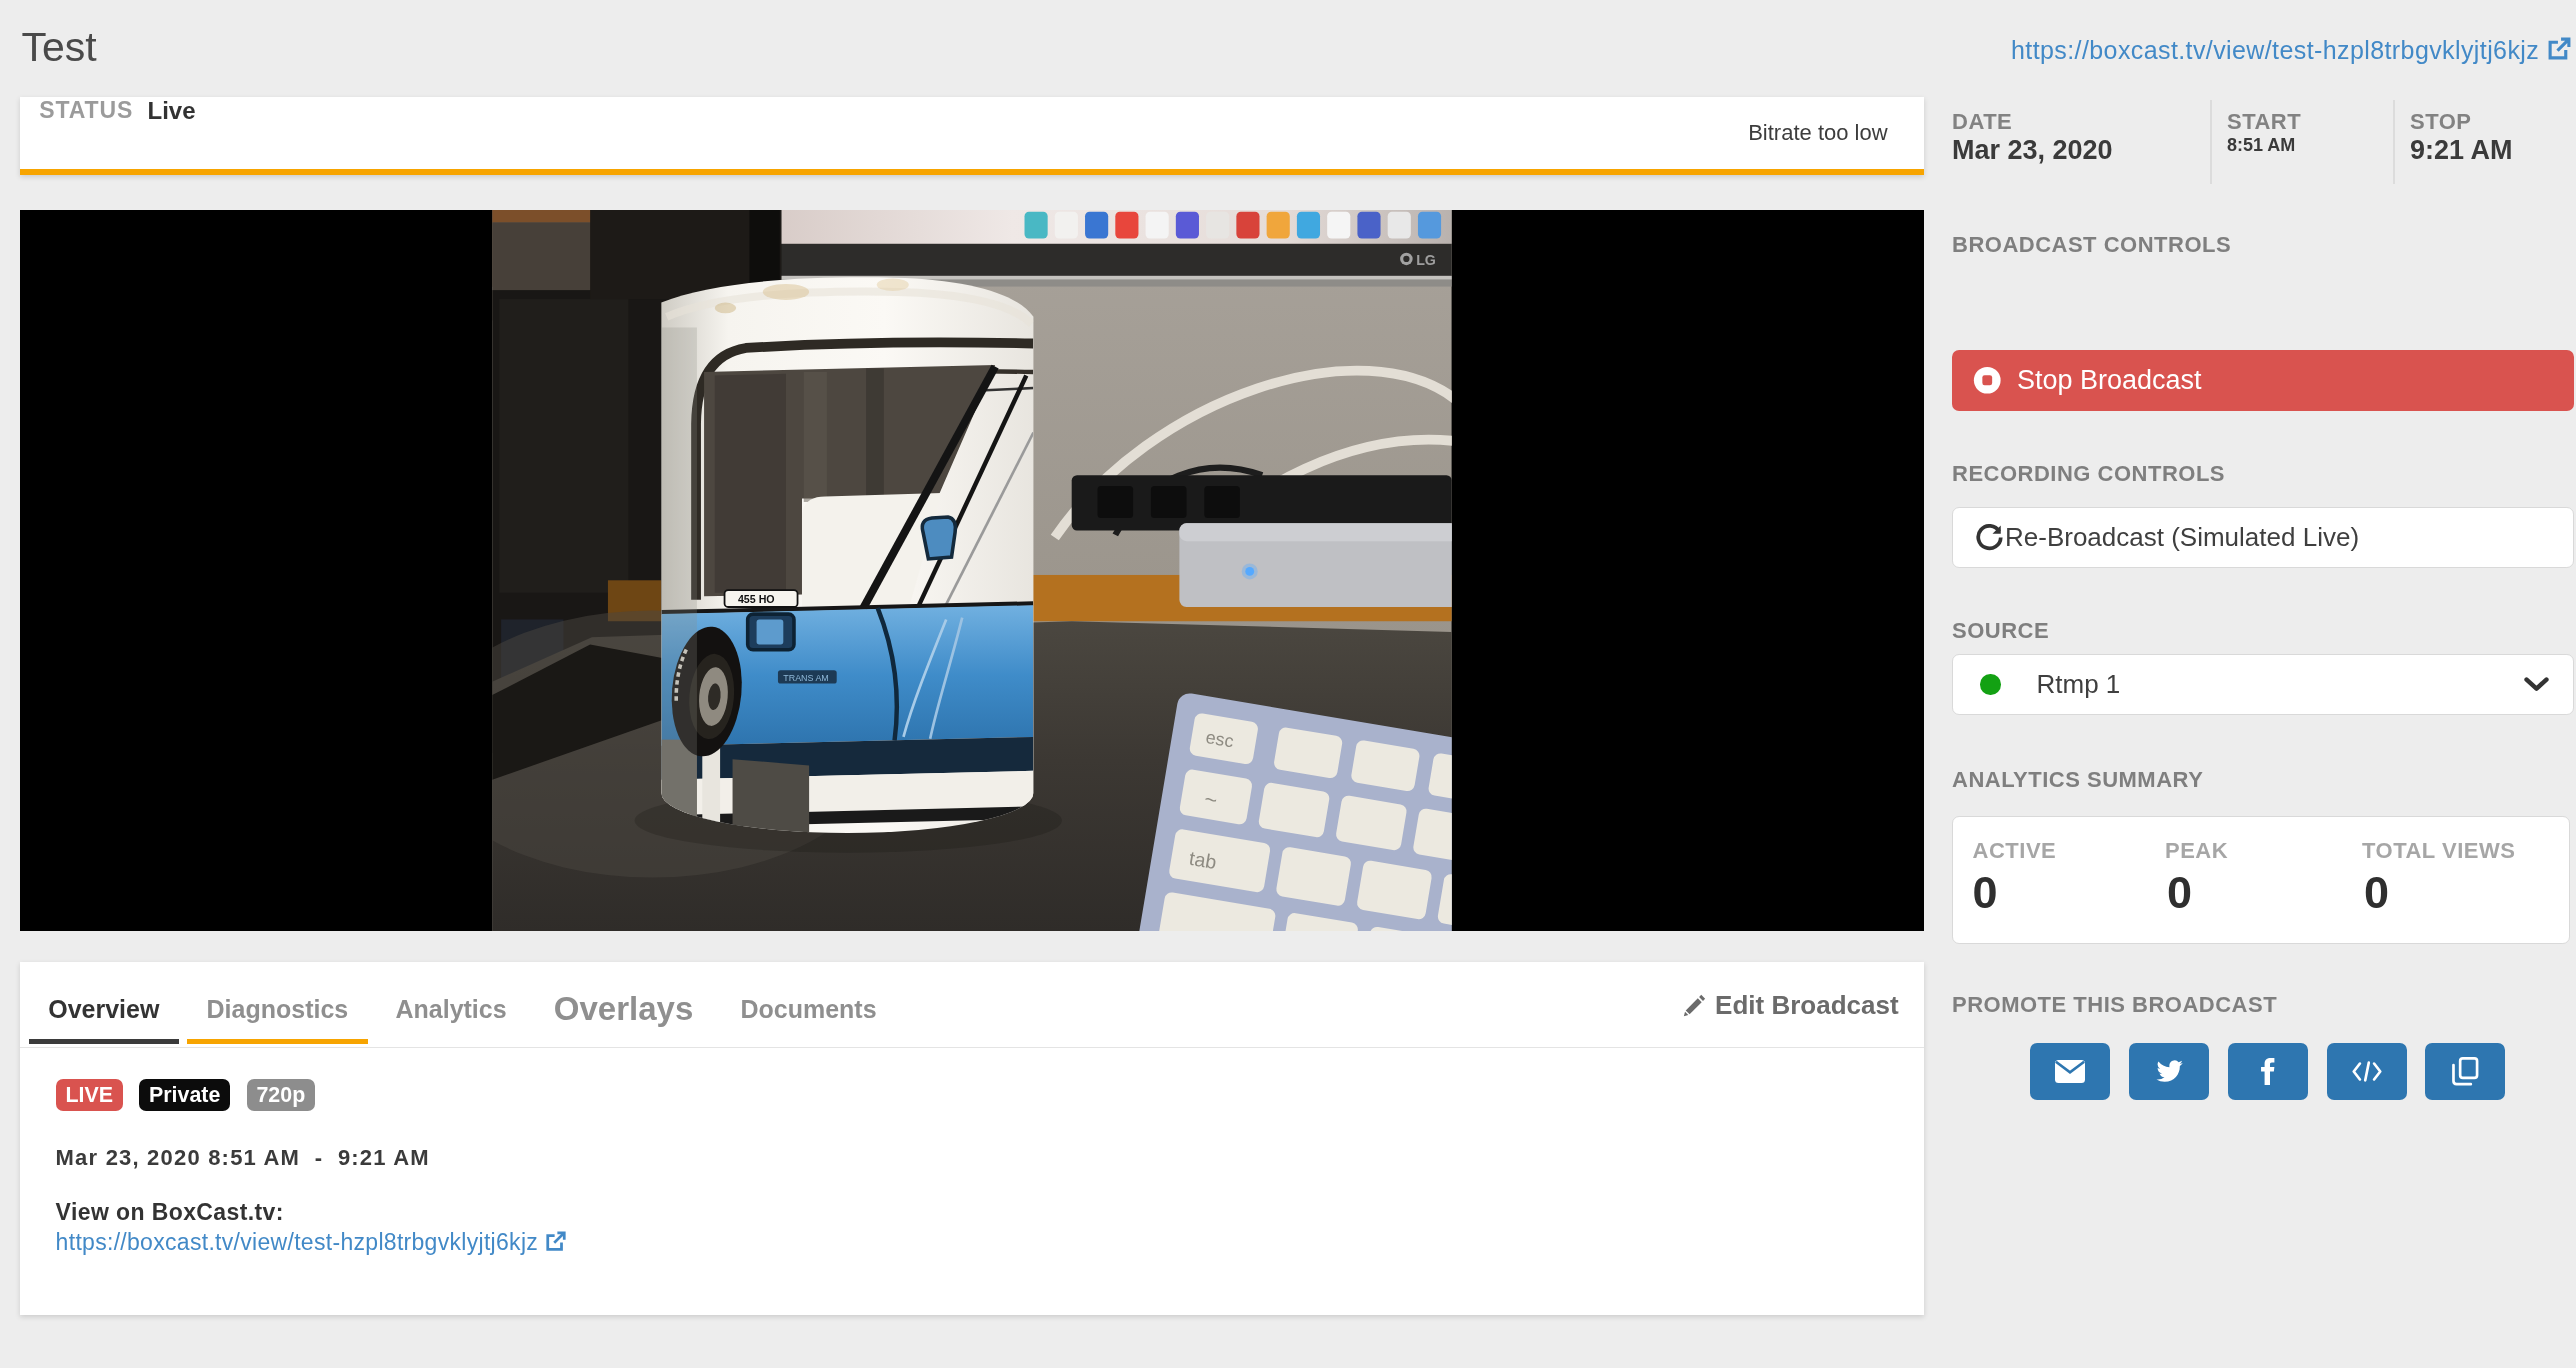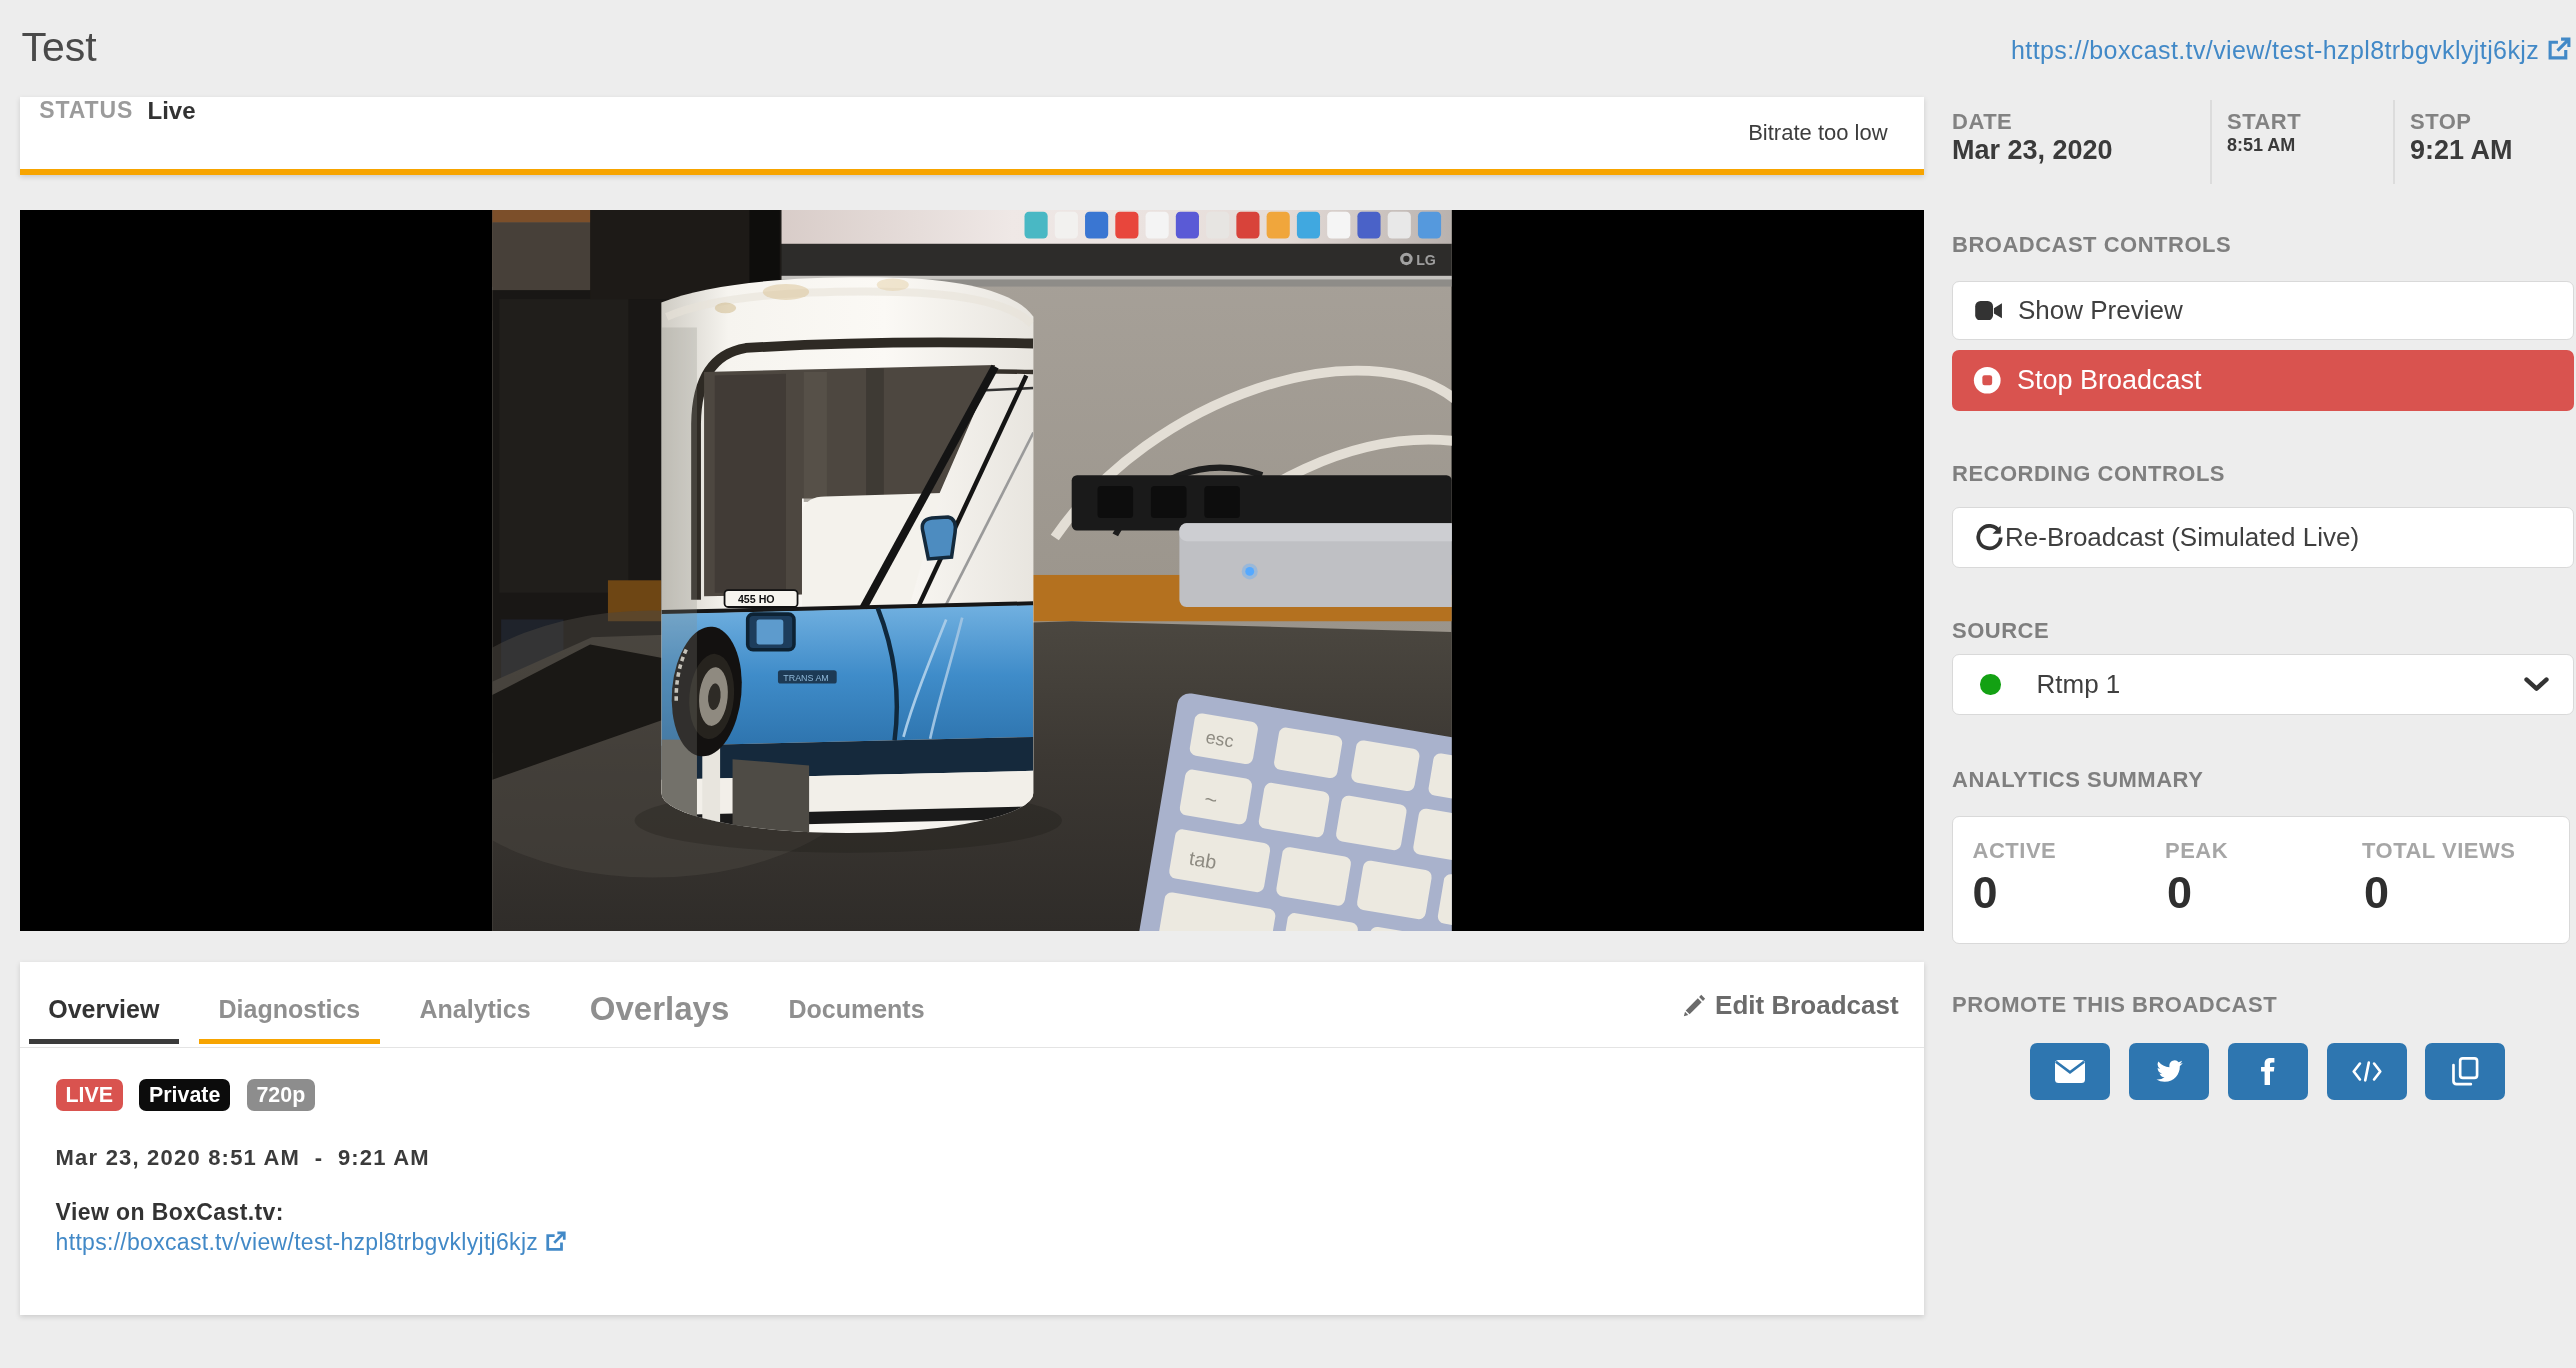--- a/index.html
+++ b/index.html
@@ -231,21 +231,21 @@
     <text x="48" y="122" font-family="Liberation Sans" font-size="24" fill="#8e8b82">~</text>
     <text x="42" y="190" font-family="Liberation Sans" font-size="22" fill="#8e8b82">tab</text>
   </g>
 </g>
 </svg>
     </div>
   </div>
 
   <div class="abs card" style="left:19.6px; top:962px; width:1904px; height:353px;">
     <div class="abs" style="left:0; top:0; width:1904px; height:86px; border-bottom:1.8px solid #e4e4e4;"></div>
-    <div class="abs" style="left:9px; top:0; height:86px; display:flex;gap:12px;">
+    <div class="abs" style="left:9px; top:0; height:86px; display:flex;">
       <div style="padding:0 19.6px; height:82px; line-height:94px; font-size:25px; font-weight:bold; color:#333; border-bottom:5.3px solid #3b3b3b;">Overview</div>
       <div style="margin-left:8px; padding:0 19.6px; height:82px; line-height:94px; font-size:25px; font-weight:bold; color:#8f8f8f; border-bottom:5.3px solid #f7a400;">Diagnostics</div>
       <div style="margin-left:8px; padding:0 19.6px; height:86px; line-height:94px; font-size:25px; font-weight:bold; color:#8f8f8f;">Analytics</div>
       <div style="margin-left:8px; padding:0 19.6px; height:86px; line-height:94px; font-size:33px; font-weight:bold; color:#8f8f8f;">Overlays</div>
       <div style="margin-left:8px; padding:0 19.6px; height:86px; line-height:94px; font-size:25px; font-weight:bold; color:#8f8f8f;">Documents</div>
     </div>
     <div class="abs" style="right:25px; top:0; height:86px; display:flex; align-items:center; font-size:26px; font-weight:bold; color:#6b6b6b;">
       <svg width="23" height="23" viewBox="0 0 16 16" style="margin-right:9px;">
           <path fill="#6b6b6b" d="M12.7 0.6 L15.4 3.3 L13.9 4.8 L11.2 2.1 Z M10.3 3 L13 5.7 L4.6 14.1 L1.9 11.4 Z M1.4 12.3 L3.7 14.6 L0.6 15.4 Z"></path>
         </svg>
@@ -268,27 +268,20 @@
   <div class="abs" style="left:1952px; top:135px; font-size:27px; font-weight:bold; color:#3a3a3a;">Mar 23, 2020</div>
   <div class="abs" style="left:2210px; top:100px; width:1.8px; height:84px; background:#dcdcdc;"></div>
   <div class="abs" style="left:2227px; top:109px;"><span class="slabel">START</span></div>
   <div class="abs" style="left:2227px; top:135px; font-size:18px; font-weight:bold; color:#3a3a3a;">8:51 AM</div>
   <div class="abs" style="left:2393px; top:100px; width:1.8px; height:84px; background:#dcdcdc;"></div>
   <div class="abs" style="left:2410px; top:109px;"><span class="slabel">STOP</span></div>
   <div class="abs" style="left:2410px; top:135px; font-size:27px; font-weight:bold; color:#3a3a3a;">9:21 AM</div>
 
   <div class="abs" style="left:1952px; top:232px;"><span class="slabel" style="color:#7f7f7f;">BROADCAST CONTROLS</span></div>
 
-  <div class="btn" style="top:281px; height:59px;">
-    <svg width="28" height="19.6" viewBox="0 0 31 22" style="margin-left:22px;">
-        <rect x="0" y="0" width="20" height="22" rx="6" fill="#333"></rect>
-        <path d="M21 8 L30 2.5 L30 19.5 L21 14 Z" fill="#333"></path>
-      </svg>
-    <span class="txt" style="margin-left:15px;">Show Preview</span>
-  </div>
 
   <div class="abs" style="left:1952px; top:350px; width:622px; height:61px; background:#d9534f; border-radius:7.1px; display:flex; align-items:center;">
     <svg width="28.5" height="28.5" viewBox="0 0 32 32" style="margin-left:21.4px;">
         <circle cx="16" cy="16" r="15" fill="#fff"></circle>
         <rect x="10.5" y="10.5" width="11" height="11" rx="2.5" fill="#d9534f"></rect>
       </svg>
     <span style="font-size:27px; color:#fff; margin-left:15px;">Stop Broadcast</span>
   </div>
 
   <div class="abs" style="left:1952px; top:461px;"><span class="slabel" style="color:#7f7f7f;">RECORDING CONTROLS</span></div>

